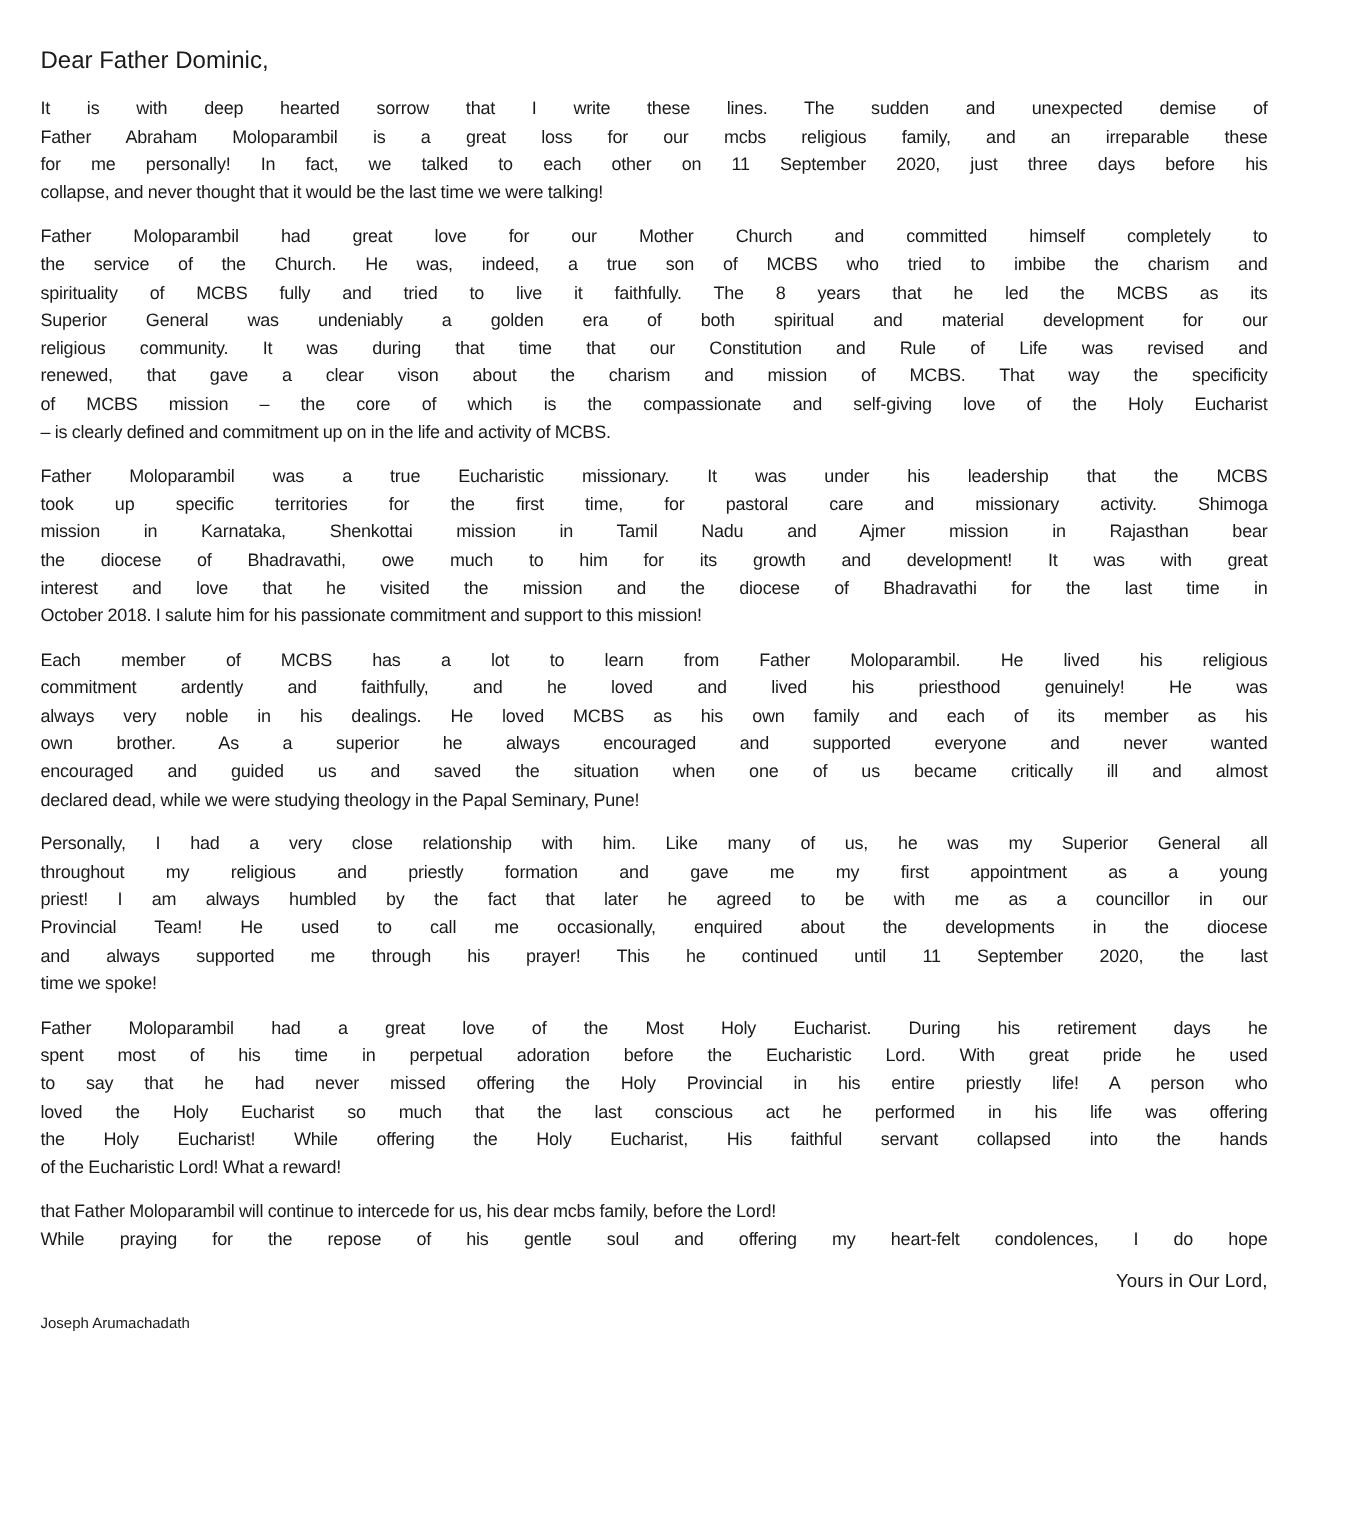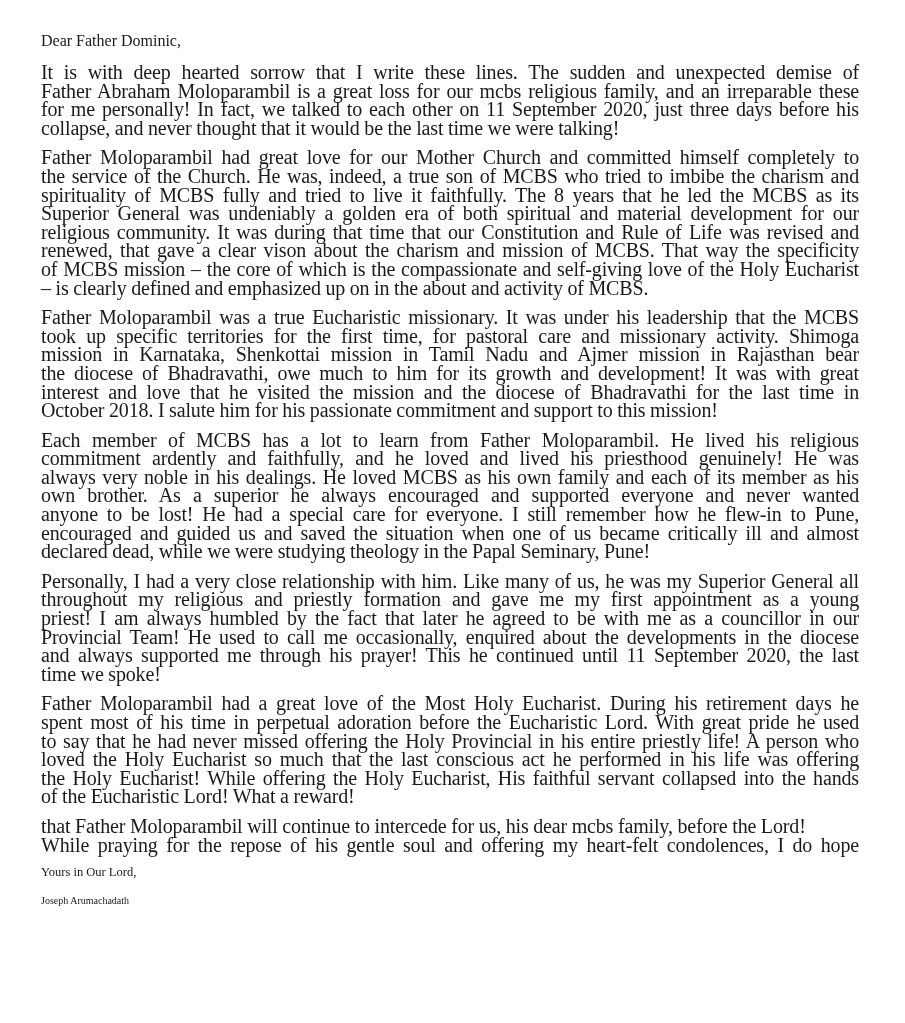--- a/index.html
+++ b/index.html
@@ -8,53 +8,54 @@
       background: #ffffff;
     }
     body {
       width: 905px;
       height: 1023px;
       overflow: hidden;
       position: relative;
     }
     .page {
       position: absolute;
-      left: 41px;
+      left: 27px;
       top: 32px;
       width: 818px;
       color: #1a1a1a;
-      font-family: Liberation Serif, serif;
+      font-family: Liberation Sans, sans-serif;
     }
     .salutation {
       font-size: 16px;
       line-height: 18px;
       margin: 0 0 13px 0;
     }
     .para {
-      font-size: 20px;
+      font-size: 12px;
       line-height: 18.6px;
       text-align: justify;
       text-align-last: left;
       margin: 0 0 11px 0;
       letter-spacing: -0.15px;
       word-spacing: -0.2px;
     }
     .para .line {
       display: block;
       text-align: justify;
       text-align-last: justify;
       white-space: nowrap;
     }
     .para .line.last {
       text-align-last: left;
     }
     .closing {
       font-size: 12.5px;
       line-height: 15px;
       margin: 2px 0 0 0;
+      text-align: right;
     }
     .signature {
       font-size: 10px;
       line-height: 15px;
       margin: 13px 0 0 0;
     }
   </style>
 </head>
 <body>
 
@@ -70,38 +71,37 @@
     </p>
 
     <p class="para">
       <span class="line">Father Moloparambil had great love for our Mother Church and committed himself completely to</span>
       <span class="line">the service of the Church. He was, indeed, a true son of MCBS who tried to imbibe the charism and</span>
       <span class="line">spirituality of MCBS fully and tried to live it faithfully. The 8 years that he led the MCBS as its</span>
       <span class="line">Superior General was undeniably a golden era of both spiritual and material development for our</span>
       <span class="line">religious community.  It was during that time that our Constitution and Rule of Life was revised and</span>
       <span class="line">renewed, that gave a clear vison about the charism and mission of MCBS. That way the specificity</span>
       <span class="line">of MCBS mission – the core of which is the compassionate and self-giving love of the Holy Eucharist</span>
-      <span class="line last">– is clearly defined and emphasized up on in the about and activity of MCBS.</span>
+      <span class="line last">– is clearly defined and commitment up on in the life and activity of MCBS.</span>
     </p>
 
     <p class="para">
       <span class="line">Father Moloparambil was a true Eucharistic missionary. It was under his leadership that the MCBS</span>
       <span class="line">took up specific territories for the first time, for pastoral care and missionary activity. Shimoga</span>
       <span class="line">mission in Karnataka, Shenkottai mission in Tamil Nadu and Ajmer mission in Rajasthan bear</span>
       <span class="line">the diocese of Bhadravathi, owe much to him for its growth and development! It was with great</span>
       <span class="line">interest and love that he visited the mission and the diocese of Bhadravathi for the last time in</span>
       <span class="line last">October 2018. I salute him for his passionate commitment and support to this mission!</span>
     </p>
 
     <p class="para">
       <span class="line">Each member of MCBS has a lot to learn from Father Moloparambil. He lived his religious</span>
       <span class="line">commitment ardently and faithfully, and he loved and lived his priesthood genuinely! He was</span>
       <span class="line">always very noble in his dealings. He loved MCBS as his own family and each of its member as his</span>
       <span class="line">own brother. As a superior he always encouraged and supported everyone and never wanted</span>
-      <span class="line">anyone to be lost! He had a special care for everyone. I still remember how he flew-in to Pune,</span>
       <span class="line">encouraged and guided us and saved the situation when one of us became critically ill and almost</span>
       <span class="line last">declared dead, while we were studying theology in the Papal Seminary, Pune!</span>
     </p>
 
     <p class="para">
       <span class="line">Personally, I had a very close relationship with him. Like many of us, he was my Superior General all</span>
       <span class="line">throughout my religious and priestly formation and gave me my first appointment as a young</span>
       <span class="line">priest! I am always humbled by the fact that later he agreed to be with me as a councillor in our</span>
       <span class="line">Provincial Team! He used to call me occasionally, enquired about the developments in the diocese</span>
       <span class="line">and always supported me through his prayer! This he continued until 11 September 2020, the last</span>

